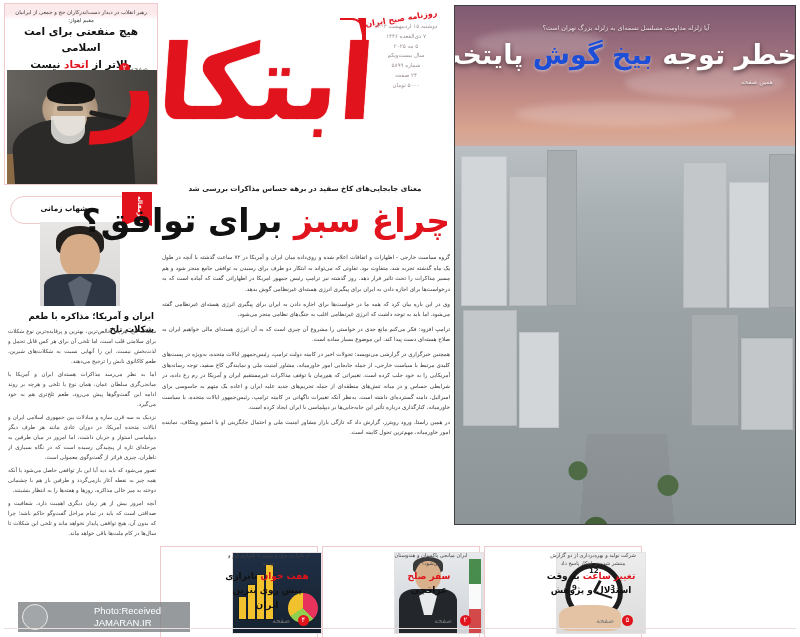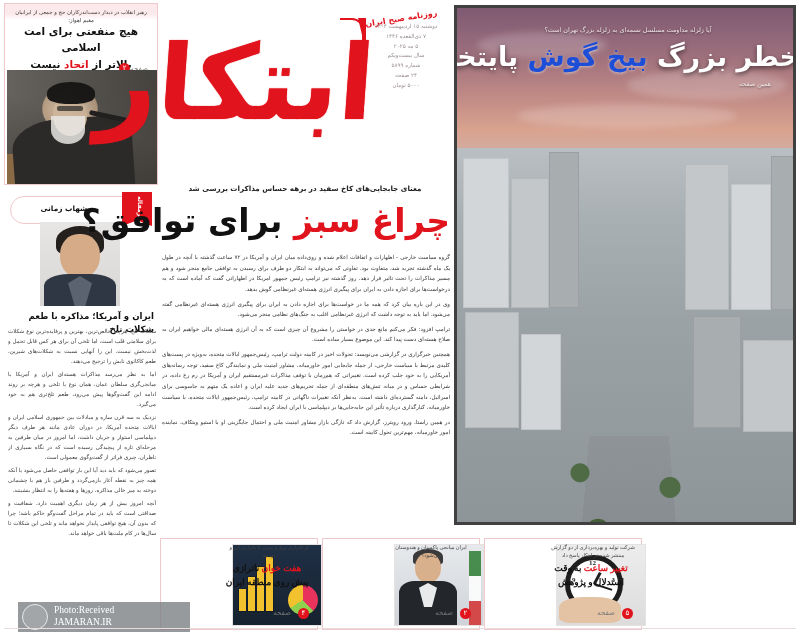--- a/index.html
+++ b/index.html
@@ -146,21 +146,21 @@
     overflow:hidden;
   }
   .main-body p{margin:0 0 4px 0;}
   .main-more{
     position:absolute;right:158px;top:497px;direction:rtl;font-size:6.4px;color:#444;
   }
 
   
   .hero{
     position:absolute;left:454px;top:5px;width:342px;height:520px;
-    border:3px solid #404040;box-sizing:border-box;overflow:hidden;background:#cfd4d8;
+    border:1px solid #404040;box-sizing:border-box;overflow:hidden;background:#cfd4d8;
   }
   .hero-sky{
     position:absolute;left:0;top:0;width:100%;height:170px;
     background:linear-gradient(180deg,#7f5a73 0%,#9b6e7c 26%,#c08a86 52%,#d9a38f 72%,#c9b8b6 100%);
   }
   .hero-cloud{position:absolute;background:rgba(255,255,255,.18);border-radius:50%;filter:blur(3px);}
   .hero-city{
     position:absolute;left:0;top:140px;width:100%;height:380px;
     background:linear-gradient(180deg,#b9bfc2 0%,#a9b0b3 18%,#9aa2a5 46%,#8d9599 100%);
   }
@@ -193,23 +193,22 @@
   }
   .hero-h1 .hl{color:#1d4ed8;text-shadow:0 1px 3px rgba(255,255,255,.5);}
   .hero-pg{
     position:absolute;right:22px;top:72px;direction:rtl;
     color:#f2e9ea;font-size:6.4px;text-shadow:0 1px 2px rgba(0,0,0,.5);
   }
 
   
   .strip{position:absolute;left:4px;top:530px;width:792px;height:100px;}
   .scell{
-    position:absolute;top:8px;height:92px;border:1px solid #f0c9cc;background:#fff;
+    position:absolute;top:16px;height:92px;border:1px solid #f0c9cc;background:#fff;
     box-sizing:border-box;
-    font-family:Liberation Serif, serif;
   }
   .s1{left:156px;width:158px;}
   .s2{left:318px;width:158px;}
   .s3{left:480px;width:158px;}
   .s-kicker{
     position:absolute;right:4px;top:4px;width:88px;direction:rtl;text-align:center;
     font-size:5.2px;line-height:1.6;color:#444;
   }
   .s-title{
     position:absolute;right:4px;top:22px;width:92px;direction:rtl;text-align:center;
@@ -247,21 +246,21 @@
   .wm{
     position:absolute;left:18px;top:602px;width:172px;height:30px;
     background:rgba(120,125,130,.78);display:flex;align-items:center;
     direction:ltr;
   }
   .wm-circle{
     width:24px;height:24px;border-radius:50%;border:1.5px solid #e9e9e9;
     margin:0 6px 0 4px;flex:none;
     background:rgba(255,255,255,.12);
   }
-  .wm-txt{color:#fff;font-size:9.5px;line-height:1.25;font-family:Liberation Serif, serif;}
+  .wm-txt{color:#fff;font-size:9.5px;line-height:1.25;font-family:Liberation Sans, sans-serif;margin-left:40px;}
   .botline{position:absolute;left:4px;top:628px;width:792px;height:1px;background:#e8dcdd;}
 </style>
 </head>
 <body>
 
 <div class="page">
 
   <div class="leaderbox">
     <div class="leader-kicker">رهبر انقلاب در دیدار دست‌اندرکاران حج و جمعی از ایرانیان مقیم اهواز:</div>
     <div class="leader-h1">
@@ -358,55 +357,59 @@
       <div class="bld" style="left:8px;top:164px;width:54px;height:116px;"></div>
       <div class="bld l" style="left:64px;top:186px;width:40px;height:96px;"></div>
       <div class="bld d" style="left:236px;top:168px;width:48px;height:112px;"></div>
       <div class="bld" style="left:286px;top:192px;width:52px;height:92px;"></div>
       <div class="road"></div>
       <div class="trees"></div>
     </div>
 
     <div class="hero-kicker">آیا زلزله مداومت مسلسل تسمه‌ای به زلزله بزرگ تهران است؟</div>
     <div class="hero-h1">
-      <span>خطر بزرگ </span><span class="hl">بیخ گوش</span><span> پایتخت</span>
+      <span>خطر توجه </span><span class="hl">بیخ گوش</span><span> پایتخت</span>
     </div>
     <div class="hero-pg">همین صفحه</div>
   </div>
 
   <div class="strip">
 
     <div class="scell s1">
       <div class="s-thumb t-chart">
         <div class="bar" style="left:6px;height:22px;"></div>
         <div class="bar" style="left:15px;height:34px;"></div>
         <div class="bar" style="left:24px;height:44px;"></div>
         <div class="bar" style="left:33px;height:54px;"></div>
         <div class="pie"></div>
       </div>
       <div class="s-kicker">از ناترازی برق و بنزین تا ناترازی ارز و بودجه</div>
       <div class="s-title">
         <span class="hl">هفت خوان</span><span> ناترازی</span>
-        <div>پیش روی منطقه ایران</div>
+        <div>پیش روی بنزین ایران</div>
       </div>
       <div class="s-pg">
         <span class="pagebadge">۴</span>
         <span class="pglabel">صفحه</span>
       </div>
     </div>
 
     <div class="scell s2">
       <div class="s-thumb t-man">
         <div class="m-flag"></div>
         <div class="m-hair"></div>
         <div class="m-head"></div>
         <div class="m-suit"></div>
         <div class="m-shirt"></div>
       </div>
       <div class="s-kicker">ایران میانجی پاکستان و هندوستان می‌شود؟</div>
+      <div class="s-title">
+        <span class="hl">سفر صلح</span>
+        <div>عراقچی</div>
+      </div>
       <div class="s-pg">
         <span class="pagebadge">۲</span>
         <span class="pglabel">صفحه</span>
       </div>
     </div>
 
     <div class="scell s3">
       <div class="s-thumb t-clock">
         <div class="c-face">
           <span class="c-num" style="left:19px;top:-1px;">12</span>

